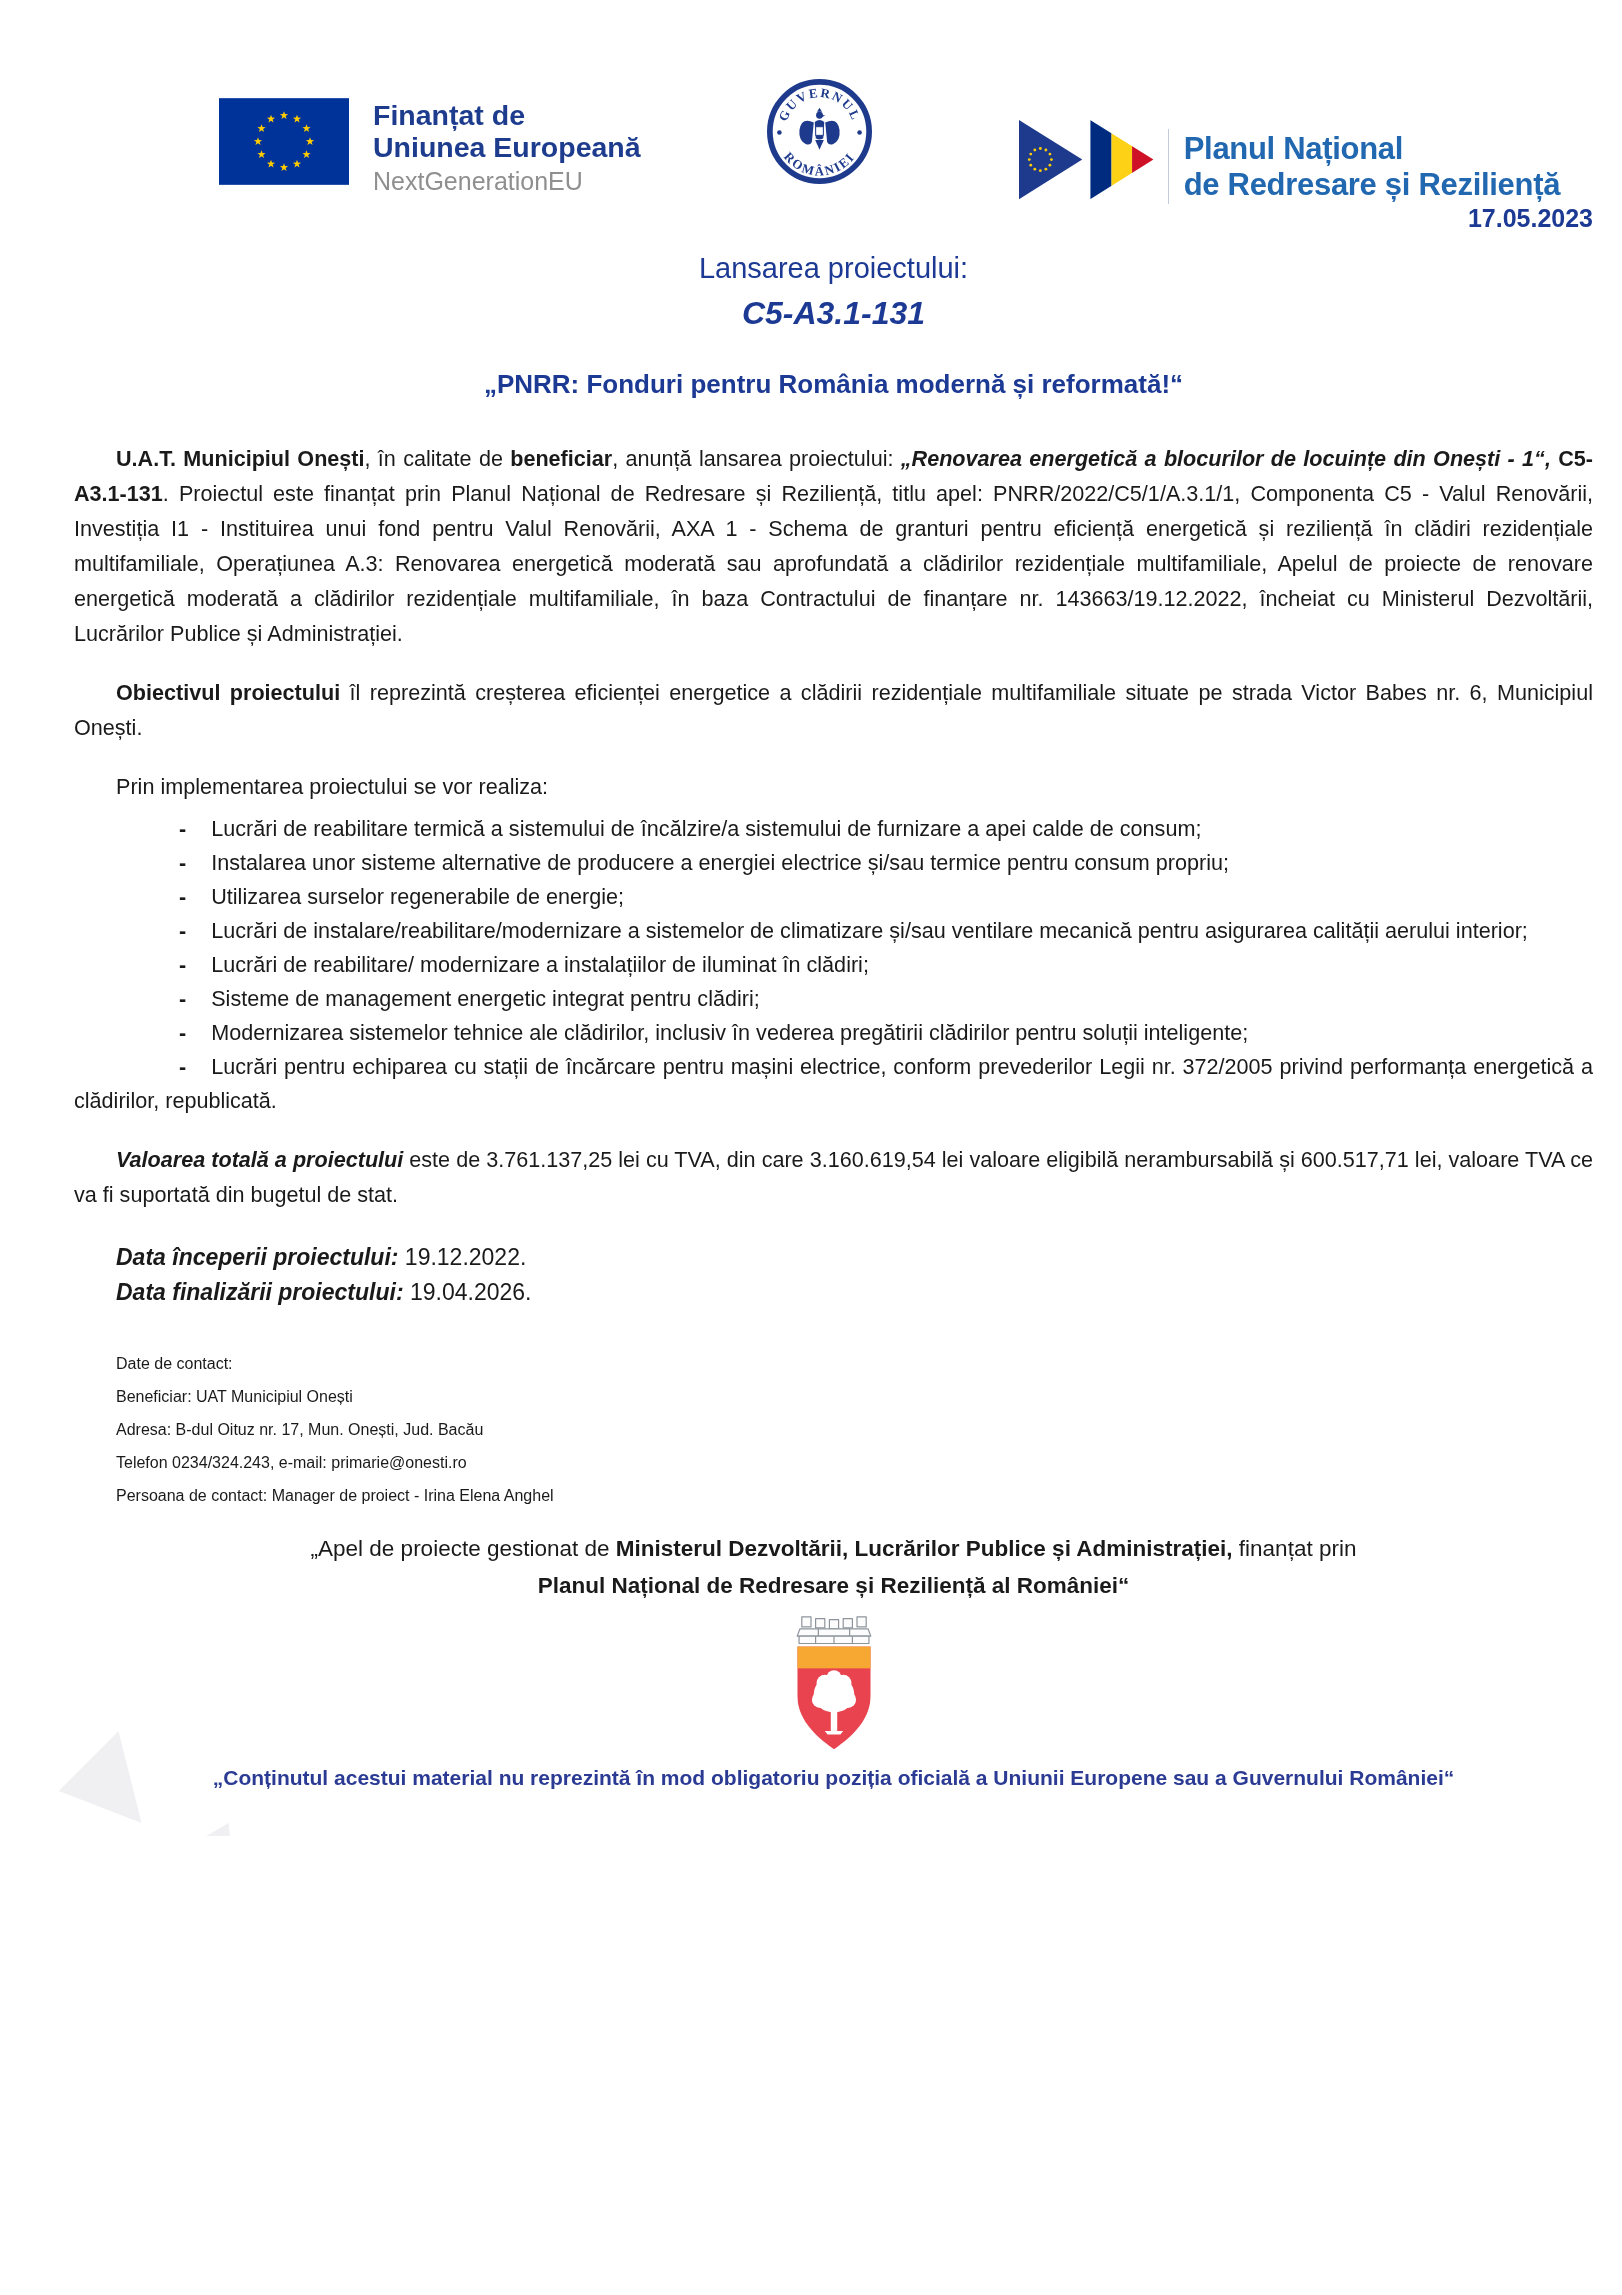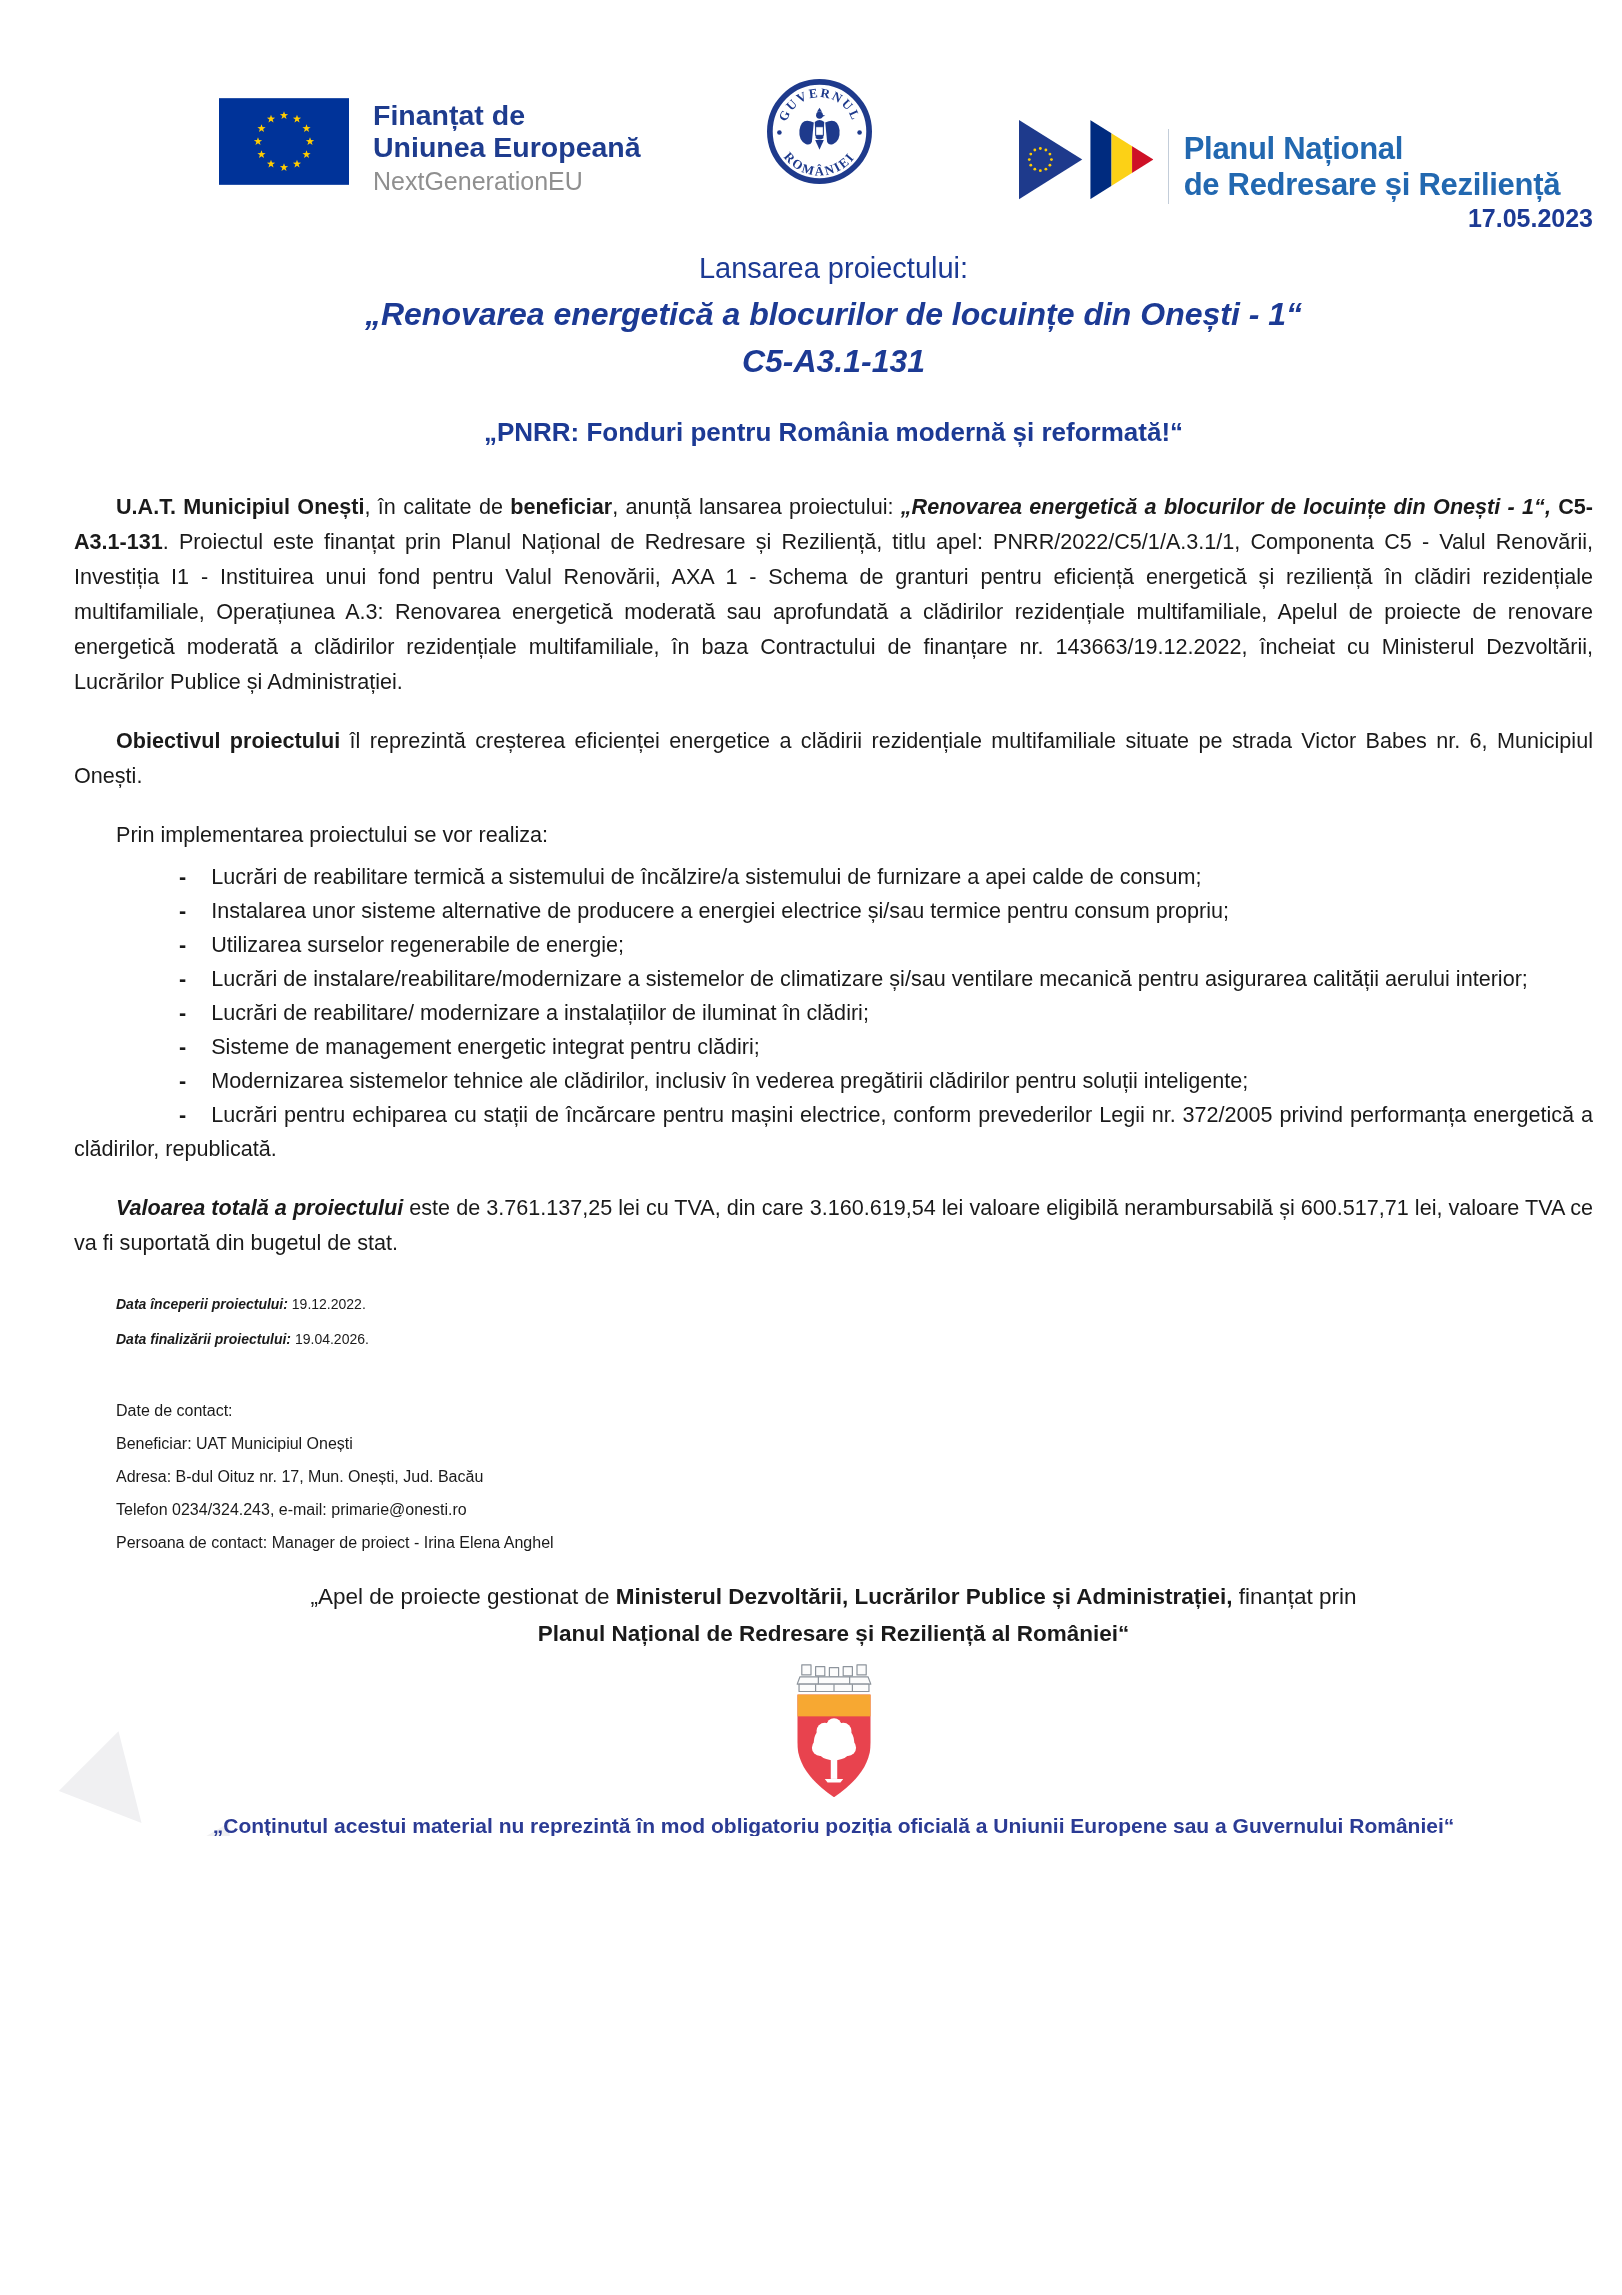--- a/index.html
+++ b/index.html
@@ -43,21 +43,21 @@
   p{margin:0;}
   .body-par{font-size:21.6px;line-height:35px;text-align:justify;color:#1a1a1a;}
   .indent{text-indent:42px;}
   .mt{margin-top:24px;}
   .bullet{font-size:21.6px;line-height:34px;text-align:justify;text-indent:105px;margin-top:0;}
   .bullets{margin-top:8.3px;}
   .dash{font-weight:bold;padding-right:25px;}
   .bi{font-weight:bold;font-style:italic;}
   .b{font-weight:bold;}
   .dates-block{margin-top:27.5px;}
-  .date-line{font-size:14px;line-height:35px;text-indent:42px;}
+  .date-line{font-size:23px;line-height:35px;text-indent:42px;}
   .contact{margin-top:37px;margin-left:42px;font-size:16px;line-height:33px;}
   .apel{margin-top:18.4px;text-align:center;font-size:22.5px;line-height:37px;}
 
   
   .coat{margin:11px auto 0;width:94px;height:138px;display:block;}
   .disclaimer{margin-top:13px;text-align:center;font-size:21px;font-weight:bold;color:#2b3b94;}
   .bar{margin:46px 0 0 292px;width:960px;height:24px;display:flex;align-items:center;}
   .bar-arrow{width:0;height:0;border-top:12px solid transparent;border-bottom:12px solid transparent;border-left:19px solid #f4c31d;flex:none;}
   .bar-blue{height:22px;width:439px;background:#203c8a;flex:none;}
   .bar-gray{height:22px;flex:1;background:#c9c9c9;}
@@ -171,21 +171,20 @@
         </svg>
         <div class="pnrr-text">
           <div>Planul Național</div>
           <div>de Redresare și Reziliență</div>
         </div>
       </div>
     </div>
 
     <div class="press-date">17.05.2023</div>
     <div class="launch">Lansarea proiectului:</div>
-    <div class="project-title">„Renovarea energetică a blocurilor de locuințe din Onești - 1“</div>
     <div class="project-code">C5-A3.1-131</div>
     <div class="motto">„PNRR: Fonduri pentru România modernă și reformată!“</div>
 
     <p class="body-par indent" style="margin-top:42px;">
       <span class="b">U.A.T. Municipiul Onești</span><span>, în calitate de </span><span class="b">beneficiar</span><span>, anunță lansarea proiectului: </span><span class="bi">„Renovarea energetică a blocurilor de locuințe din Onești - 1“, </span><span class="b">C5-A3.1-131</span><span>. Proiectul este finanțat prin Planul Național de Redresare și Reziliență, titlu apel: PNRR/2022/C5/1/A.3.1/1, Componenta C5 - Valul Renovării, Investiția I1 - Instituirea unui fond pentru Valul Renovării, AXA 1 - Schema de granturi pentru eficiență energetică și reziliență în clădiri rezidențiale multifamiliale, Operațiunea A.3: Renovarea energetică moderată sau aprofundată a clădirilor rezidențiale multifamiliale, Apelul de proiecte de renovare energetică moderată a clădirilor rezidențiale multifamiliale, în baza Contractului de finanțare nr. 143663/19.12.2022, încheiat cu Ministerul Dezvoltării, Lucrărilor Publice și Administrației.</span>
     </p>
 
     <p class="body-par indent mt">
       <span class="b">Obiectivul proiectului</span><span> îl reprezintă creșterea eficienței energetice a clădirii rezidențiale multifamiliale situate pe strada Victor Babes nr. 6, Municipiul Onești.</span>
     </p>

